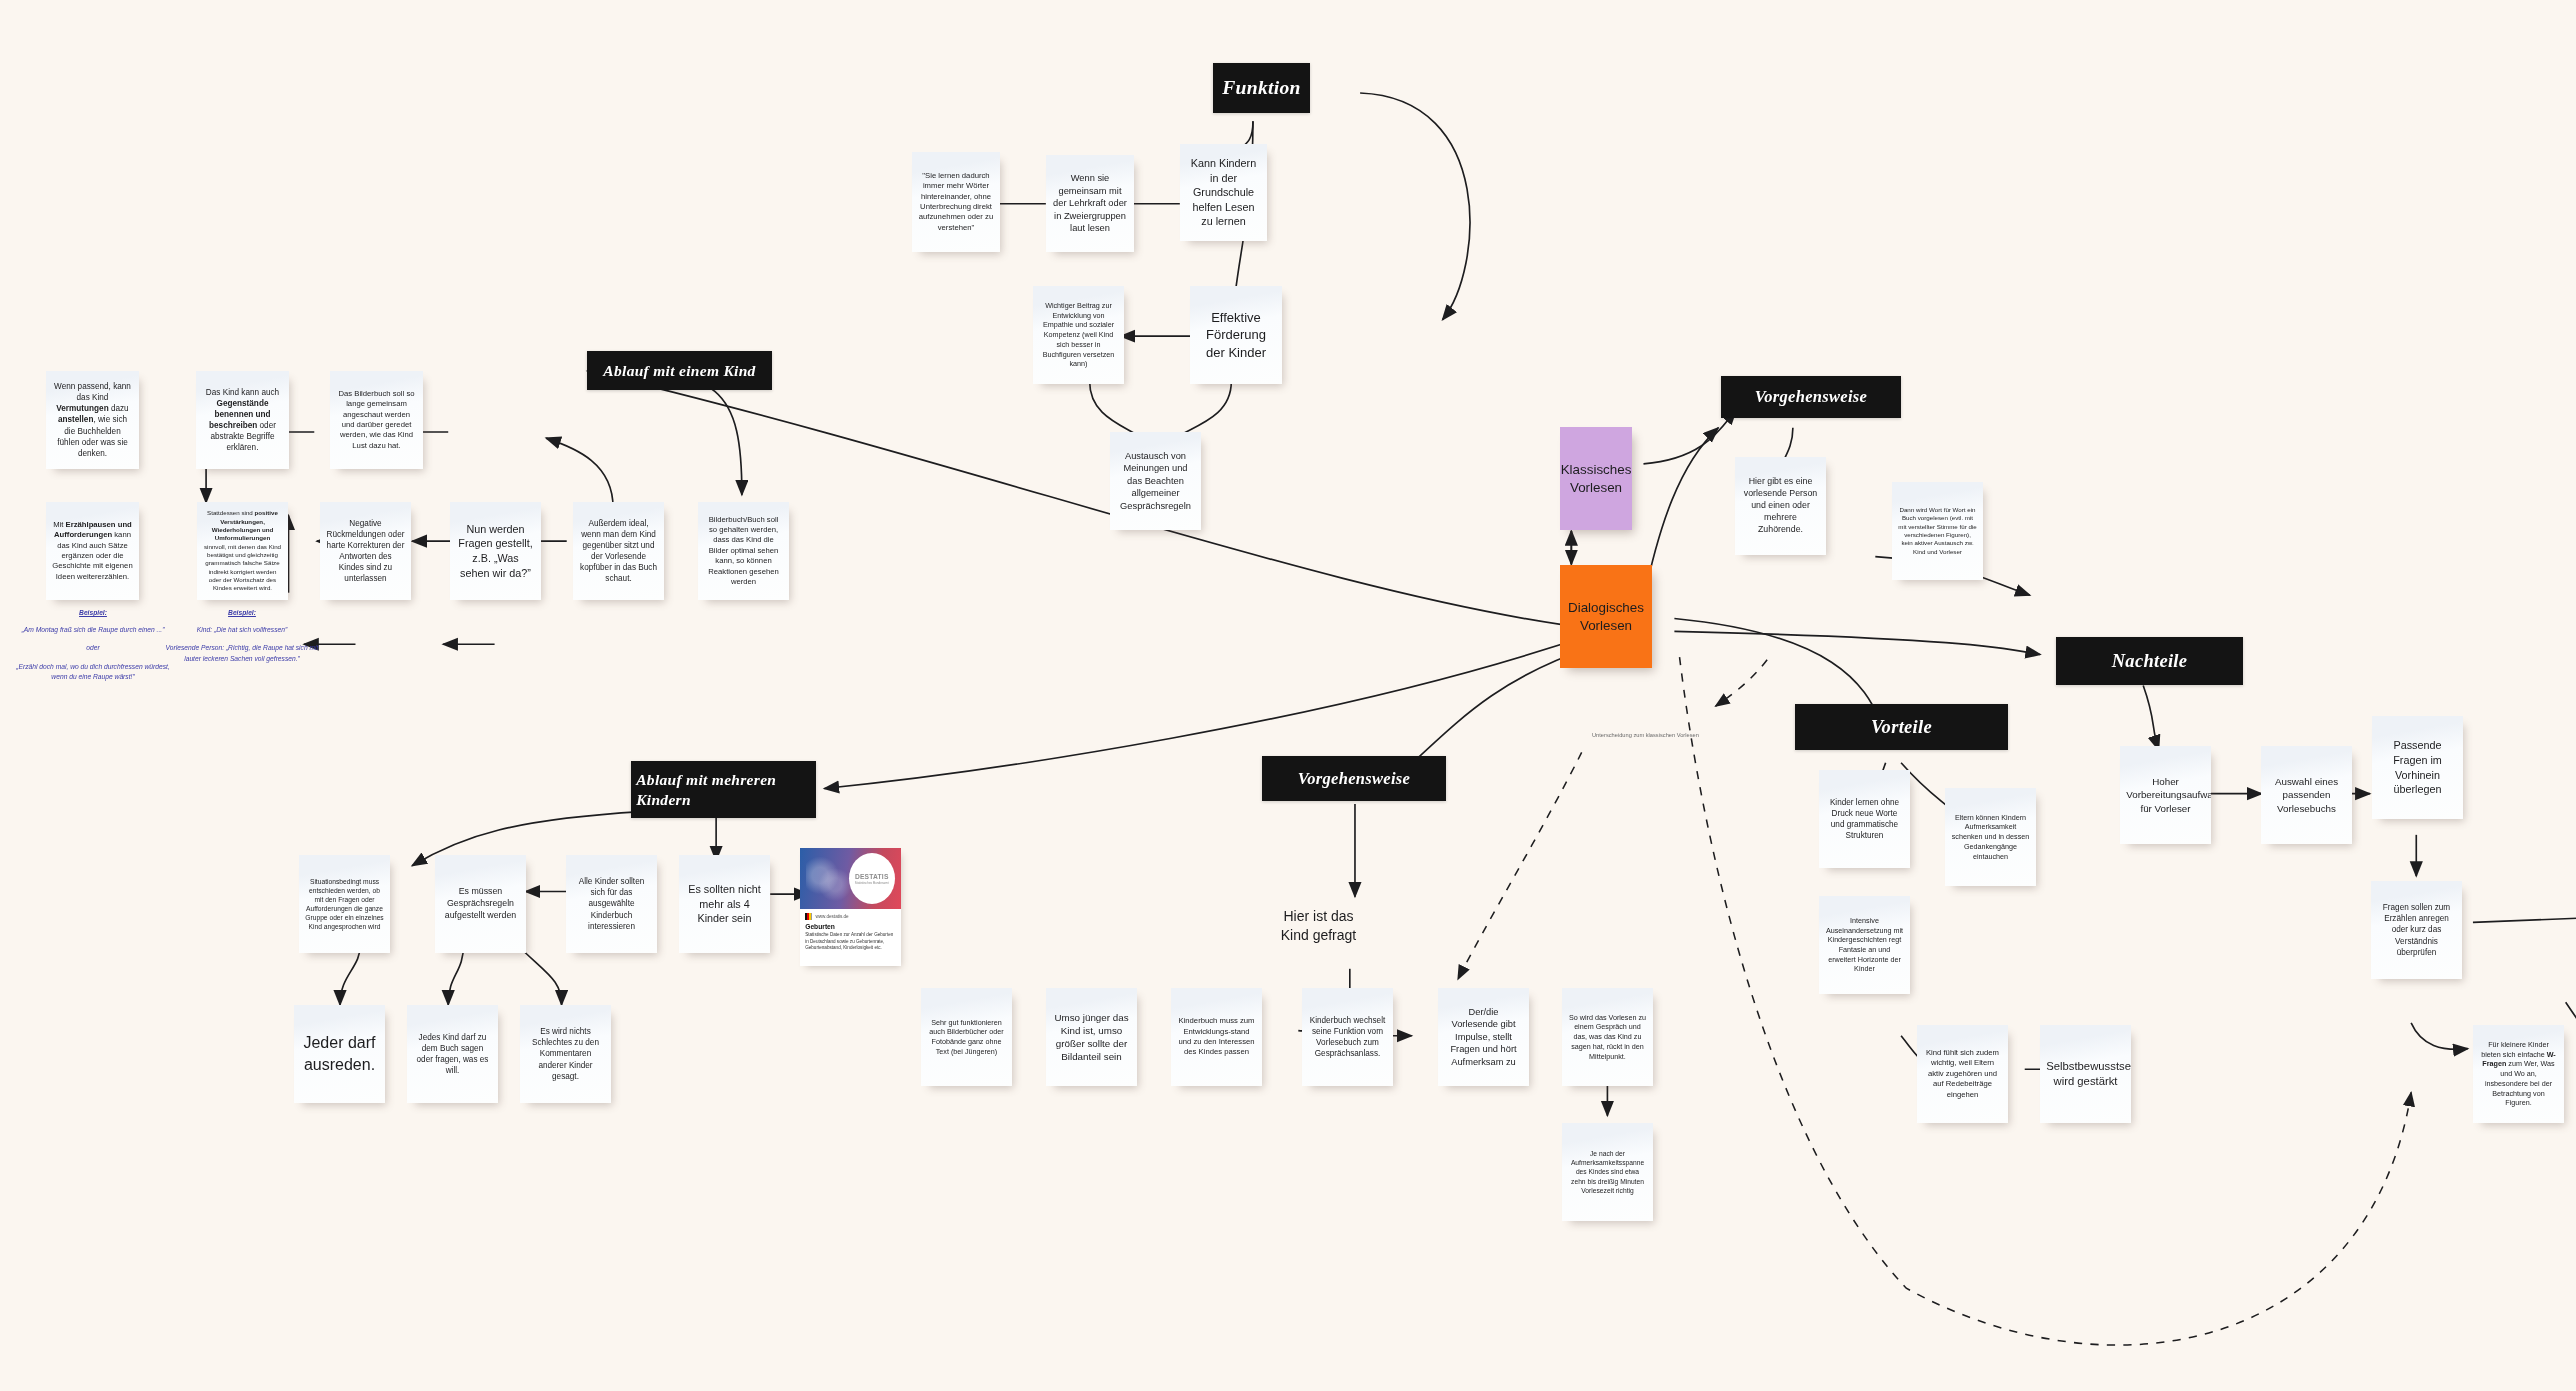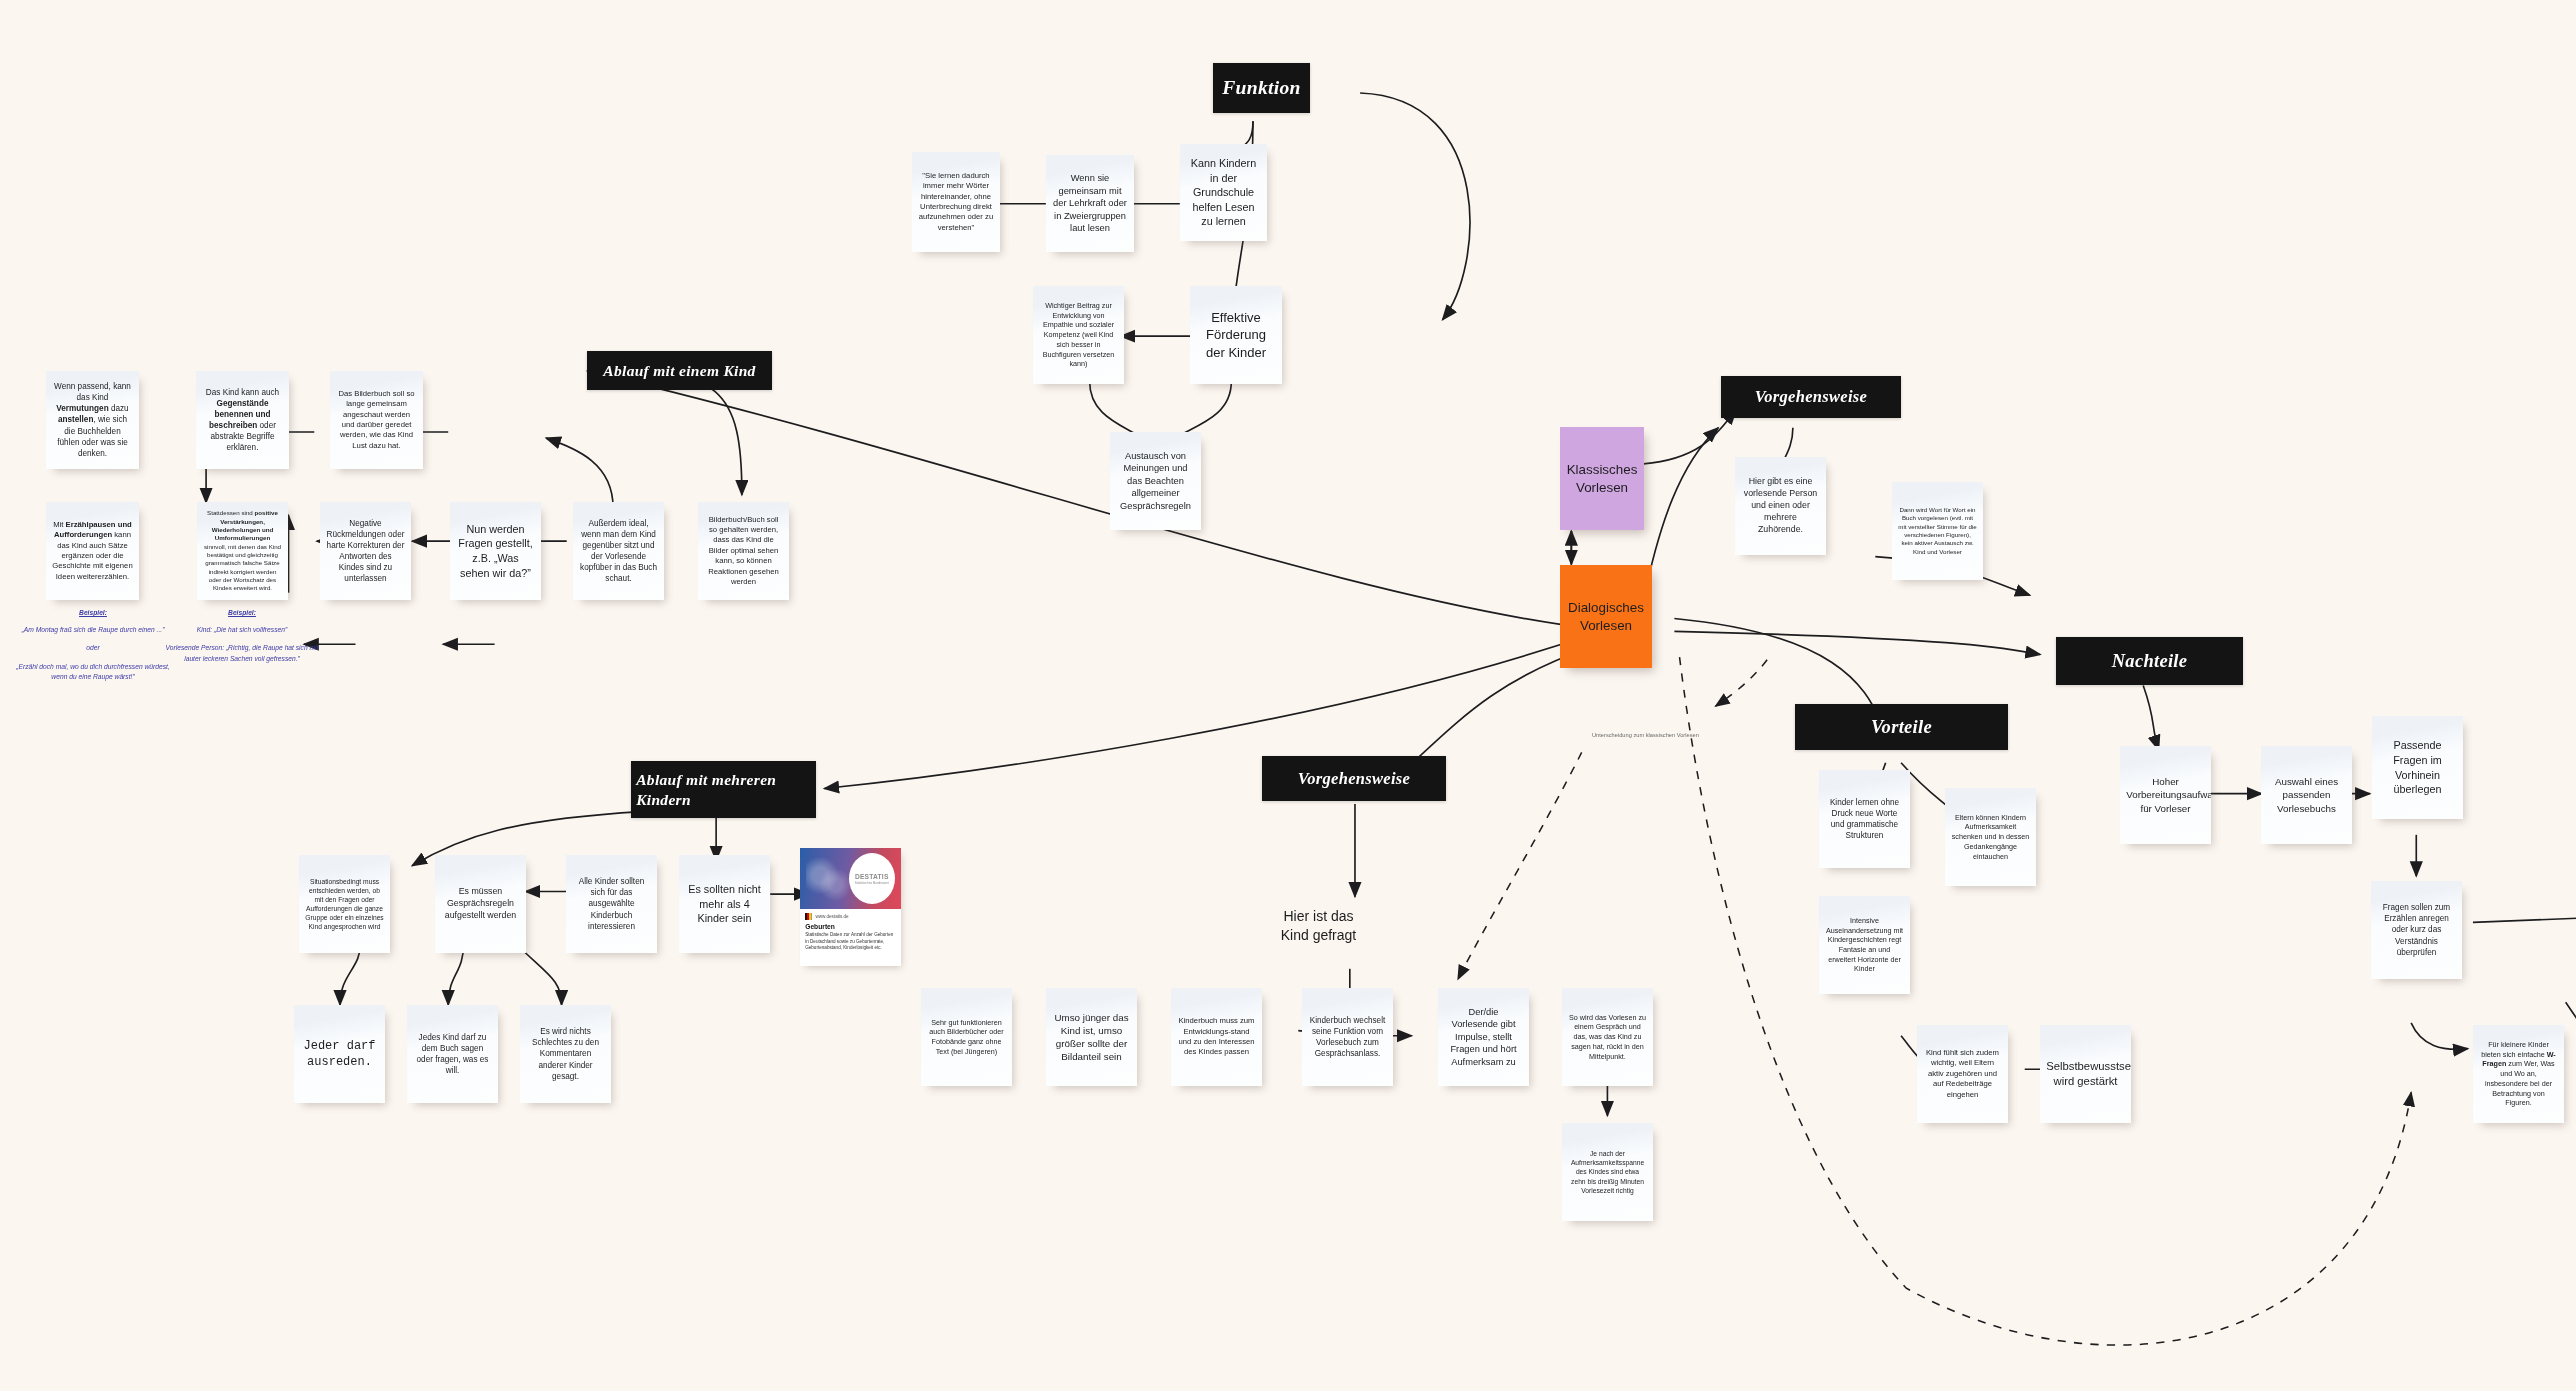--- a/index.html
+++ b/index.html
@@ -231,21 +231,21 @@
   </div>
 
   <div class="section-head" style="left:631px;top:761px;width:185px;height:57px;font-size:15.5px;line-height:1.25;">
     <span style="display:block;padding:0 5.2px;">Ablauf mit mehreren Kindern</span>
   </div>
 
   <div class="section-head" style="left:1262px;top:756px;width:184px;height:45px;font-size:16.5px;">
     <span>Vorgehensweise</span>
   </div>
 
-  <div class="topic" style="left:1560px;top:427px;width:84px;height:103px;background:#cfa6e0;font-size:13.4px;">
+  <div class="topic" style="left:1560px;top:427px;width:72px;height:103px;background:#cfa6e0;font-size:13.4px;">
     <span>Klassisches Vorlesen</span>
   </div>
 
   <div class="topic" style="left:1560px;top:565px;width:92px;height:103px;background:#f97316;font-size:13.4px;">
     <span>Dialogisches Vorlesen</span>
   </div>
 
   <div class="annot" style="left:1592px;top:732px;">Unterscheidung zum klassischen Vorlesen</div>
 
   <div class="card" style="left:1180px;top:144px;width:87px;height:97px;font-size:10.8px;">
@@ -391,21 +391,21 @@
   </div>
 
   <div class="card" style="left:566px;top:855px;width:91px;height:98px;font-size:8.2px;">
     <span class="txt">Alle Kinder sollten sich für das ausgewählte Kinderbuch interessieren</span>
   </div>
 
   <div class="card" style="left:679px;top:855px;width:91px;height:98px;font-size:10.8px;">
     <span class="txt">Es sollten nicht mehr als 4 Kinder sein</span>
   </div>
 
-  <div class="card" style="left:294px;top:1005px;width:91px;height:98px;font-size:12px;font-family:Liberation Mono, monospace;">
+  <div class="card" style="left:294px;top:1005px;width:91px;height:98px;font-size:16px;">
     <span class="txt">Jeder darf ausreden.</span>
   </div>
 
   <div class="card" style="left:407px;top:1005px;width:91px;height:98px;font-size:8.2px;">
     <span class="txt">Jedes Kind darf zu dem Buch sagen oder fragen, was es will.</span>
   </div>
 
   <div class="card" style="left:520px;top:1005px;width:91px;height:98px;font-size:8.2px;">
     <span class="txt">Es wird nichts Schlechtes zu den Kommentaren anderer Kinder gesagt.</span>
   </div>

